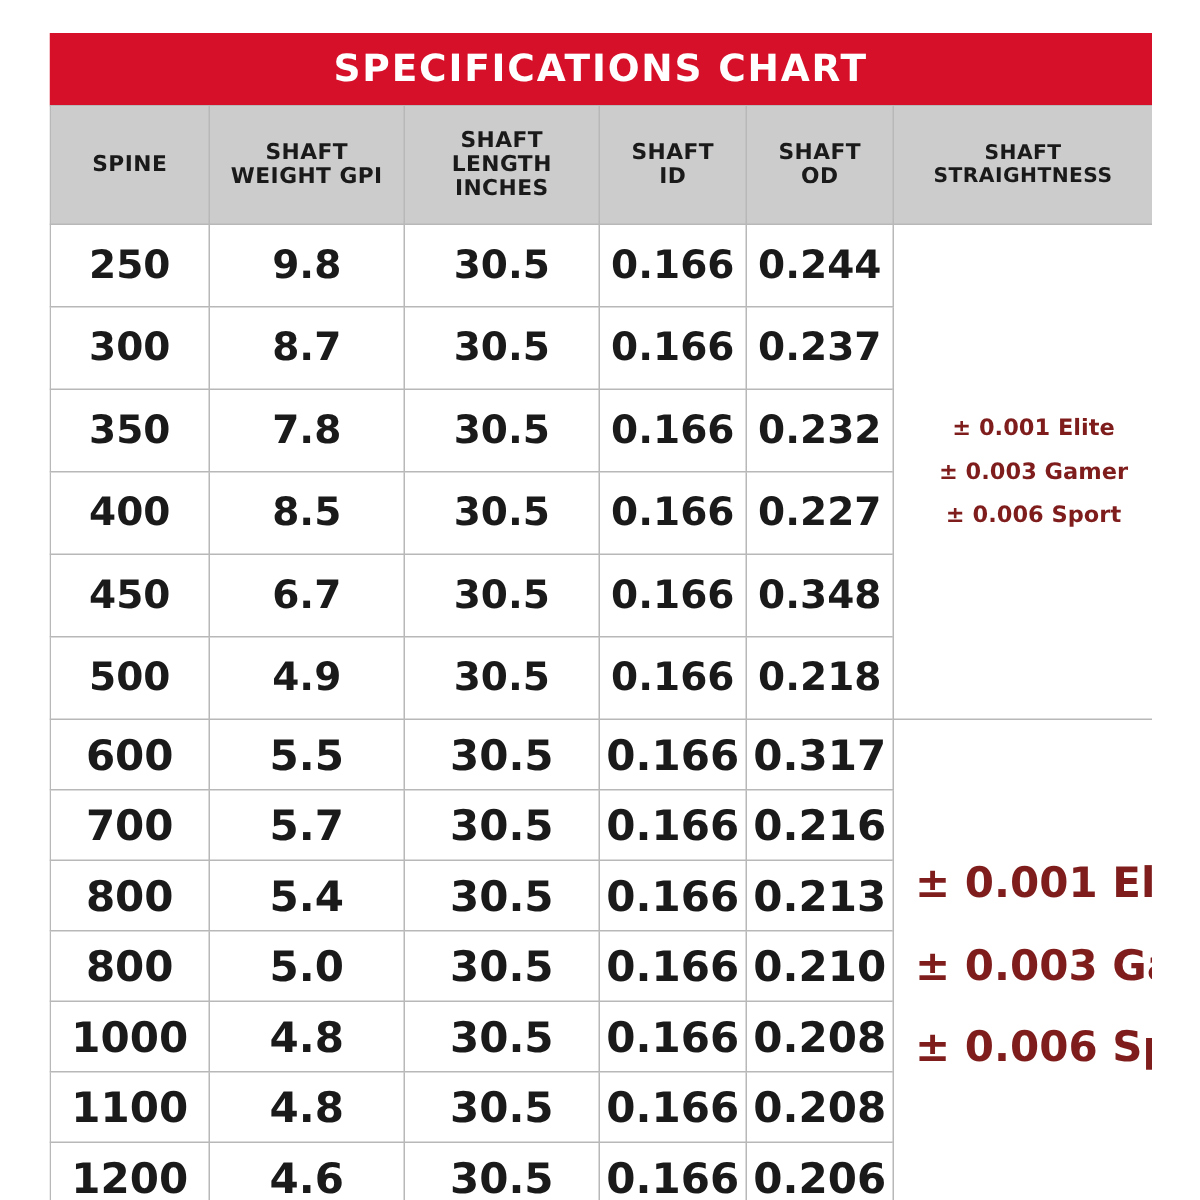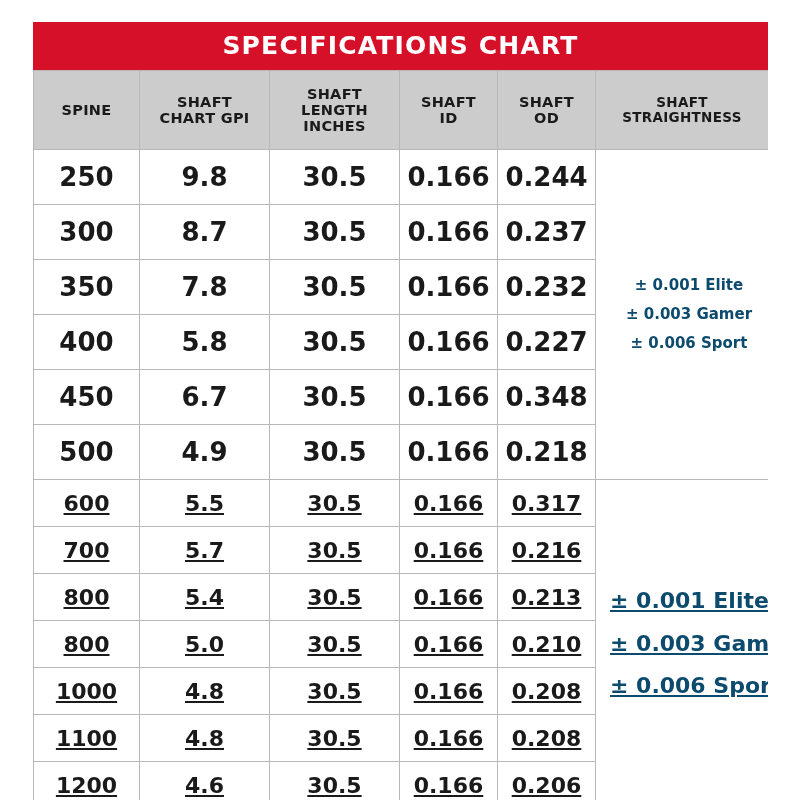--- a/index.html
+++ b/index.html
@@ -64,31 +64,30 @@
     font-size: 26px;
     font-weight: bold;
     color: #1a1a1a;
     height: 54px;
     padding: 0;
     font-family: "DejaVu Sans", sans-serif;
   }
 
   tbody tr.compact td {
     height: 46px;
-    font-size: 22px;
-    text-decoration: underline;
+    font-size: 28px;
   }
 
   td.straightness {
     font-size: 15px;
     font-weight: bold;
     line-height: 1.95;
     text-align: left;
     padding-left: 14px;
-    color: #0c4a6e;
+    color: #7f1d1d;
     font-family: "DejaVu Sans", sans-serif;
   }
 
   td.straightness div { white-space: nowrap; }
 
   
   col.c-spine   { width: 106px; }
   col.c-weight  { width: 130px; }
   col.c-length  { width: 130px; }
   col.c-id      { width: 98px; }
@@ -111,21 +110,21 @@
         <col class="c-od">
         <col class="c-str">
     </colgroup>
     <thead>
       <tr>
         <th>
           <div>SPINE</div>
         </th>
         <th>
           <div>SHAFT</div>
-          <div>CHART GPI</div>
+          <div>WEIGHT GPI</div>
         </th>
         <th>
           <div>SHAFT</div>
           <div>LENGTH</div>
           <div>INCHES</div>
         </th>
         <th>
           <div>SHAFT</div>
           <div>ID</div>
         </th>
@@ -161,21 +160,21 @@
         </tr>
         <tr>
           <td>350</td>
           <td>7.8</td>
           <td>30.5</td>
           <td>0.166</td>
           <td>0.232</td>
         </tr>
         <tr>
           <td>400</td>
-          <td>5.8</td>
+          <td>8.5</td>
           <td>30.5</td>
           <td>0.166</td>
           <td>0.227</td>
         </tr>
         <tr>
           <td>450</td>
           <td>6.7</td>
           <td>30.5</td>
           <td>0.166</td>
           <td>0.348</td>

